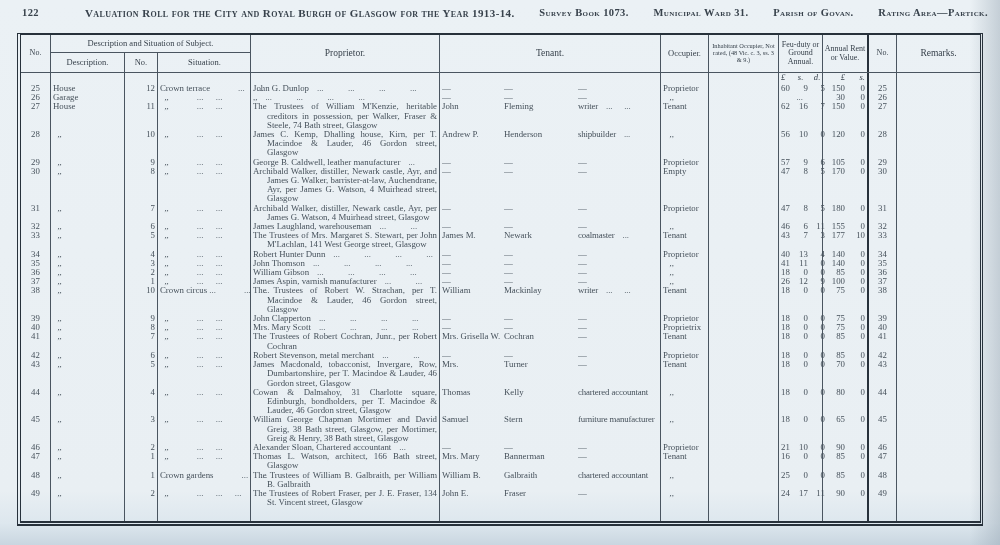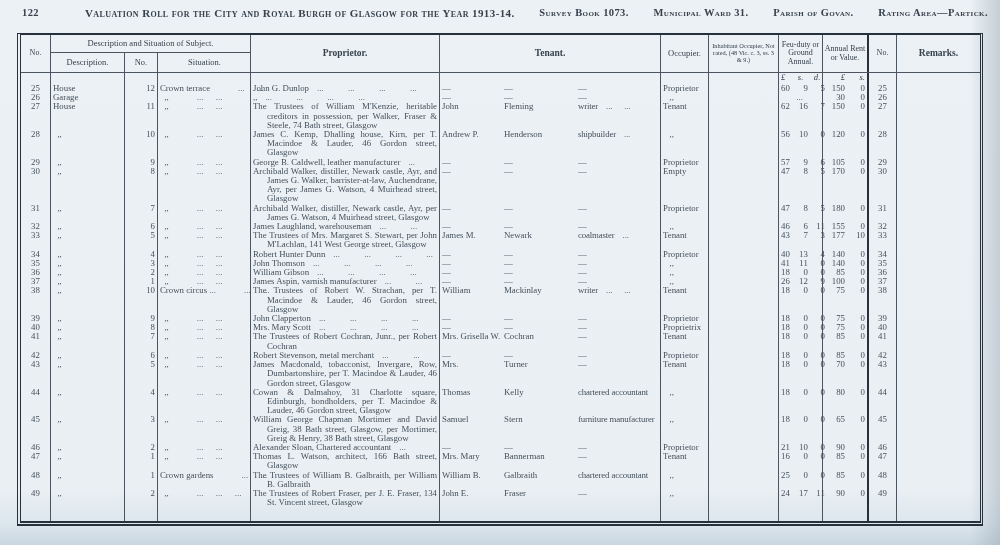--- a/index.html
+++ b/index.html
@@ -25,21 +25,21 @@
   .rolltable{position:absolute;left:17px;top:33px;width:966px;height:493px;
     border-top:2px solid var(--heavy);border-right:3px double var(--heavy);
     border-left:4px double var(--heavy);border-bottom:5px double var(--heavy);
     display:flex;flex-direction:column;background:transparent;box-sizing:border-box;}
   .grid12{display:grid;grid-template-columns:30px 74px 33px 93px 189px 221px 48px 70px 44px 46px 28px 1fr;}
 
   
   .thead{border-bottom:1px solid var(--line);height:37px;color:var(--ink-dark);}
   .th{display:flex;align-items:center;justify-content:center;text-align:center;border-right:1px solid var(--line);font-size:8.5px;line-height:9px;padding:1px;box-sizing:border-box;}
   .th.last{border-right:none;}
-  .th-big{font-size:9.5px;font-weight:bold;}
+  .th-big{font-size:9.5px;}
   .th-sm{font-size:6.3px;line-height:6.8px;padding:1px 2px;}
   .th-med{font-size:8px;line-height:8.5px;}
   .th-group{grid-column:2/5;flex-direction:column;padding:0;align-items:stretch;}
   .group-top{height:17px;display:flex;align-items:center;justify-content:center;border-bottom:1px solid var(--line);font-size:8.5px;}
   .group-sub{display:grid;grid-template-columns:74px 33px 93px;flex:1;}
   .group-sub .sub{display:flex;align-items:center;justify-content:center;font-size:8.5px;text-align:center;}
   .group-sub .sub.b{border-right:1px solid var(--line);}
 
   
   .tbody{flex:1;display:flex;flex-direction:column;overflow:hidden;}

